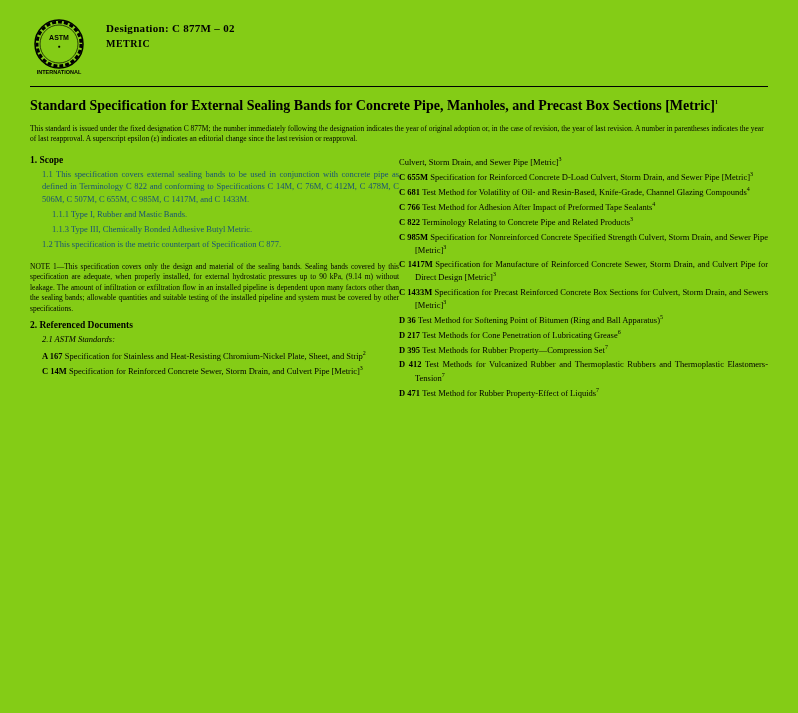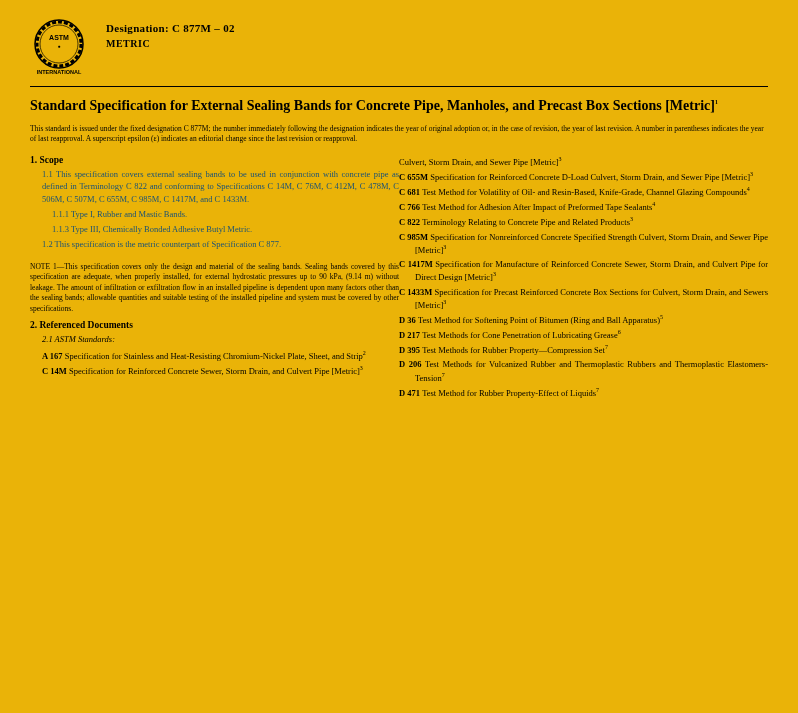--- a/index.html
+++ b/index.html
@@ -8,21 +8,21 @@
       font-family: 'Times New Roman', Times, serif;
       font-size: 9px;
       color: #000;
       width: 798px;
       min-height: 713px;
       overflow-x: hidden;
     }
     .page {
       width: 798px;
       min-height: 713px;
-      background: #eab308;
+      background: #84cc16;
       padding: 18px 30px 18px 30px;
     }
     .header {
       display: flex;
       align-items: flex-start;
       margin-bottom: 10px;
     }
     .logo {
       width: 58px;
       height: 58px;
@@ -241,21 +241,21 @@
         <div class="ref-item-indent" style="padding-left:16px; text-indent:-16px; margin-top:1px;">
           <span class="bold">D 36</span>&nbsp;Test Method for Softening Point of Bitumen (Ring and Ball Apparatus)<sup>5</sup>
         </div>
         <div class="ref-item-indent" style="padding-left:16px; text-indent:-16px; margin-top:1px;">
           <span class="bold">D 217</span>&nbsp;Test Methods for Cone Penetration of Lubricating Grease<sup>6</sup>
         </div>
         <div class="ref-item-indent" style="padding-left:16px; text-indent:-16px; margin-top:1px;">
           <span class="bold">D 395</span>&nbsp;Test Methods for Rubber Property—Compression Set<sup>7</sup>
         </div>
         <div class="ref-item-indent" style="padding-left:16px; text-indent:-16px; margin-top:1px;">
-          <span class="bold">D 206</span>&nbsp;Test Methods for Vulcanized Rubber and Thermoplastic Rubbers and Thermoplastic Elastomers-Tension<sup>7</sup>
+          <span class="bold">D 412</span>&nbsp;Test Methods for Vulcanized Rubber and Thermoplastic Rubbers and Thermoplastic Elastomers-Tension<sup>7</sup>
         </div>
         <div class="ref-item-indent" style="padding-left:16px; text-indent:-16px; margin-top:1px;">
           <span class="bold">D 471</span>&nbsp;Test Method for Rubber Property-Effect of Liquids<sup>7</sup>
         </div>
 
       </div>
     </div>
 
   </div>
 </div>

